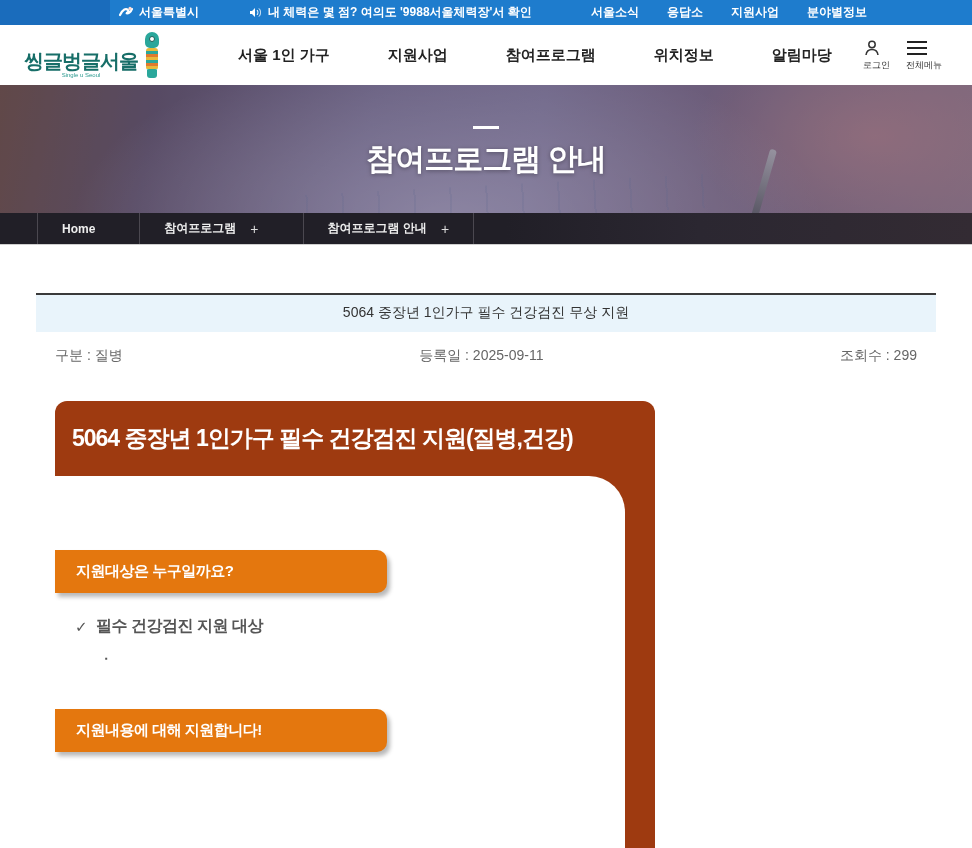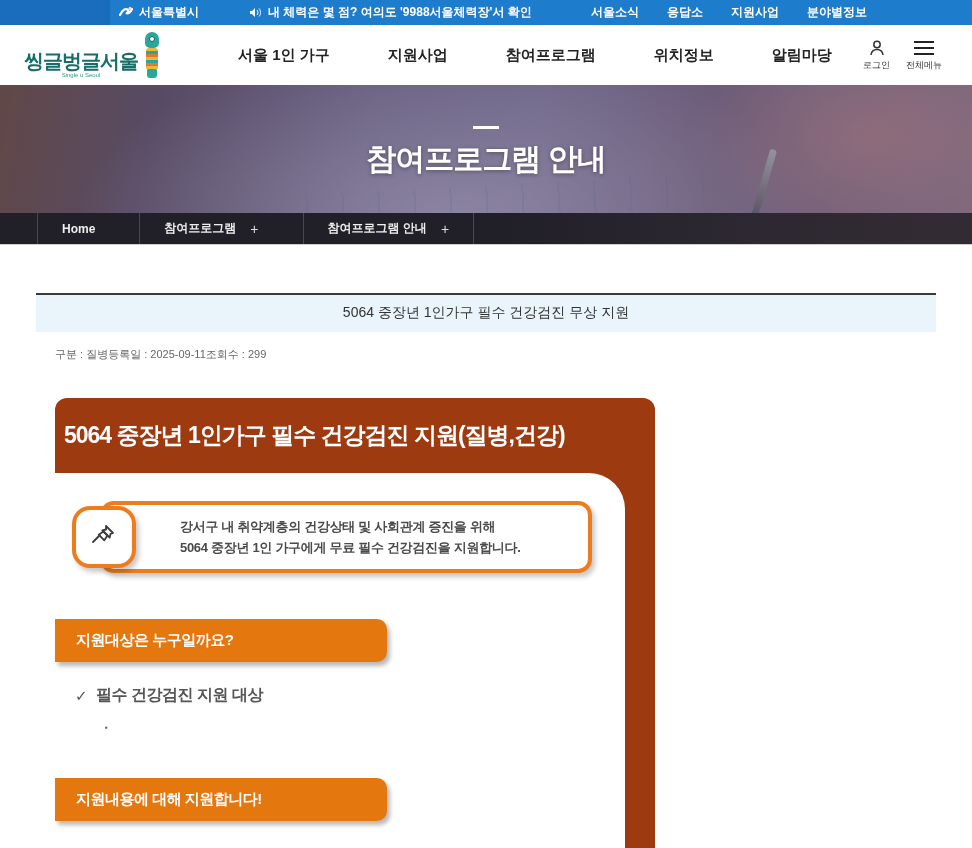--- a/index.html
+++ b/index.html
@@ -23,21 +23,21 @@
   .logo-title { font-size:20px; font-weight:bold; color:#176e68; letter-spacing:-1px; line-height:20px; }
   .logo-sub { font-size:6px; color:#2b9a8f; margin-top:1px; }
   .mascot { position:relative; width:20px; height:46px; }
   .mascot .m-head { position:absolute; top:0; left:3px; width:14px; height:16px; background:#2aa79b; border-radius:7px 7px 5px 5px; }
   .mascot .m-eye { position:absolute; top:4px; left:7px; width:6px; height:6px; background:#fff; border-radius:50%; border:1px solid #1d5f57; }
   .mascot .m-body { position:absolute; top:16px; left:4px; width:12px; height:22px; background:repeating-linear-gradient(#e8b93c 0 3px,#2aa79b 3px 6px,#e07a2e 6px 9px); border-radius:3px; }
   .mascot .m-legs { position:absolute; top:38px; left:5px; width:10px; height:8px; background:#2aa79b; border-radius:0 0 3px 3px; }
   .nav { display:flex; gap:50px; margin-left:72px; font-size:15px; font-weight:600; color:#222; }
   .nav-item { cursor:pointer; padding:8px 4px; }
   .header-utils { margin-left:auto; margin-right:30px; display:flex; gap:16px; align-items:flex-end; }
-  .util { display:flex; flex-direction:column; align-items:center; gap:2px; cursor:pointer; font-size:9px; color:#333; }
+  .util { display:flex; flex-direction:column; gap:2px; cursor:pointer; font-size:9px; color:#333; }
   .person-icon svg, .burger-icon svg { display:block; }
 
   
   .hero { height:128px; position:relative; overflow:hidden;
     background:
       radial-gradient(ellipse 260px 150px at 90% 40%, rgba(205,150,150,.75), transparent 70%),
       radial-gradient(ellipse 520px 240px at 46% 105%, rgba(222,218,238,.6), transparent 72%),
       linear-gradient(100deg,#7d5c48 0%,#6e5f72 16%,#867d9c 38%,#9188a8 55%,#8e7a91 74%,#a98d98 100%);
   }
   .hero::before { content:""; position:absolute; inset:0; background:rgba(44,36,74,.34); }
@@ -50,25 +50,25 @@
   
   .breadcrumb { height:32px; background:linear-gradient(90deg,#211f27 0 52%,#2b2731 72%,#332b33 100%); display:flex; align-items:stretch; font-size:12px; font-weight:bold; color:#eee; border-bottom:1px solid #cfcfcf;gap:20px; }
   .crumb { display:flex; align-items:center; gap:14px; padding:0 24px; border-left:1px solid #4b4850; cursor:pointer; }
   .crumb:first-child { margin-left:37px; }
   .crumb:nth-child(3) { border-right:1px solid #4b4850; }
   .crumb .plus { font-weight:normal; font-size:14px; color:#ddd; }
 
   
   .content { padding:48px 36px 0; }
   .post-titlebar { border-top:2px solid #3a3a3a; background:#e9f4fb; text-align:center; padding:9px 0 10px; font-size:14px; color:#333; }
-  .post-meta { display:flex; padding:15px 19px 0; font-size:11px; color:#666; }
+  .post-meta { display:flex; justify-content:space-between; padding:15px 19px 0; font-size:14px; color:#666;gap:17px; }
 
   
   .card { margin:36px 0 0 19px; width:600px; height:453px; background:#9e3a10; border-radius:12px 12px 0 0; }
-  .card-header { height:75px; display:flex; align-items:center; padding-left:9px; }
+  .card-header { height:75px; display:flex; align-items:center; padding-left:17px; }
   .card-title { color:#fff; font-size:23px; font-weight:bold; letter-spacing:-1px; }
   .card-body { background:#fff; margin-right:30px; border-top-right-radius:36px; min-height:378px; position:relative; padding-top:28px; }
 
   
   .callout-wrap { position:relative; margin-left:17px; width:520px; }
   .callout-box { margin-left:28px; border:4px solid #ed7c1d; border-radius:14px; background:#fff; height:72px; box-shadow:3px 4px 5px rgba(0,0,0,.22); display:flex; flex-direction:column; justify-content:center; padding-left:76px; gap:3px; }
   .callout-box p { font-size:13px; font-weight:bold; color:#4a4a4a; letter-spacing:-.3px; }
   .pin-box { position:absolute; left:0; top:5px; width:64px; height:62px; background:#fff; border:4px solid #ed7c1d; border-radius:18px; box-shadow:3px 4px 5px rgba(0,0,0,.22); display:flex; align-items:center; justify-content:center; }
 
   
@@ -181,37 +181,20 @@
       <span>등록일 : 2025-09-11</span>
       <span>조회수 : 299</span>
     </div>
 
     <div class="card">
       <div class="card-header">
         <div class="card-title">5064 중장년 1인가구 필수 건강검진 지원(질병,건강)</div>
       </div>
       <div class="card-body">
 
-        <div class="callout-wrap">
-          <div class="pin-box">
-            <span>
-              <svg width="34" height="34" viewBox="0 0 34 34">
-                <g fill="none" stroke="#3a3a3a" stroke-width="1.8" stroke-linejoin="round" stroke-linecap="round">
-                  <path d="M19 8l7 7-2.5.9-.9 3.8-7.3-7.3 3.8-.9z"></path>
-                  <path d="M16.5 13.5l4 4-3.2 4.8-5.6-5.6z"></path>
-                  <path d="M12.5 17.5L6 24"></path>
-                </g>
-              </svg>
-            </span>
-          </div>
-          <div class="callout-box">
-            <p>강서구 내 취약계층의 건강상태 및 사회관계 증진을 위해</p>
-            <p>5064 중장년 1인 가구에게 무료 필수 건강검진을 지원합니다.</p>
-          </div>
-        </div>
 
         <div>
           <div class="section-header">지원대상은 누구일까요?</div>
           <div class="check-line">
             <span class="check">✓</span>
             <span>필수 건강검진 지원 대상</span>
           </div>
           <div class="bullet-line">
             <span class="bullet">▪</span>
           </div>

